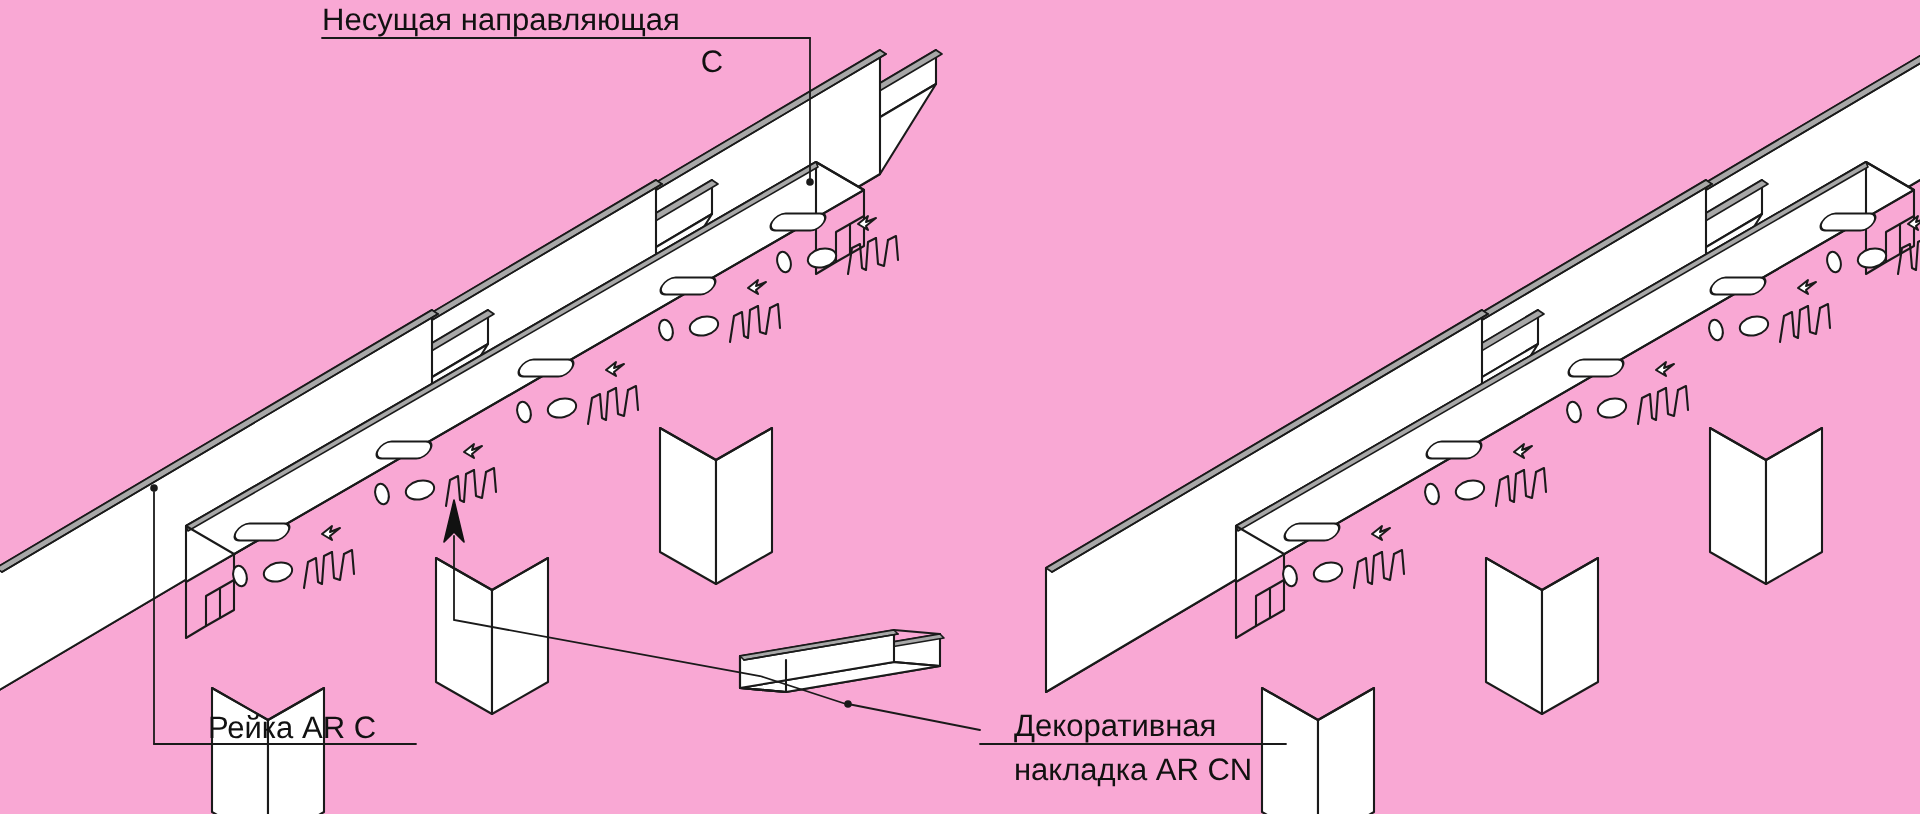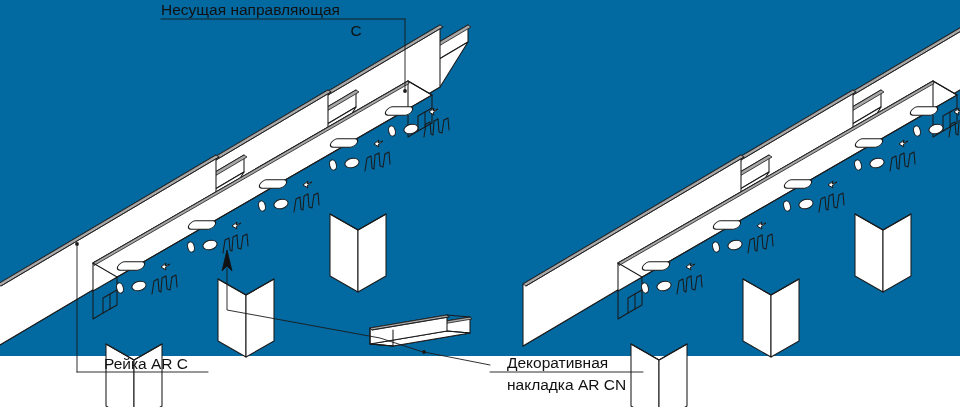--- a/index.html
+++ b/index.html
@@ -1,18 +1,18 @@
 <!DOCTYPE html>
 <html><head>
 <meta charset="utf-8">
 <style>
   html,body{margin:0;padding:0;background:#ffffff;}
   body{width:960px;height:407px;overflow:hidden;
        font-family:"Liberation Sans",sans-serif;}
-  #stage{position:relative;width:960px;height:356px;background:#0369a1;}
+  #stage{position:relative;width:960px;height:407px;background:#f9a8d4;}
   svg{display:block;}
   .ln{fill:none;stroke:#1a1a1a;stroke-width:1.05;stroke-linejoin:round;stroke-linecap:round;}
   .ln-thin{fill:none;stroke:#1a1a1a;stroke-width:0.85;stroke-linejoin:round;stroke-linecap:round;}
   .face{fill:#ffffff;stroke:#1a1a1a;stroke-width:1.05;stroke-linejoin:round;}
   .edge{fill:#a8a8a8;stroke:#1a1a1a;stroke-width:0.8;stroke-linejoin:round;}
   .hole{fill:#ffffff;stroke:#1a1a1a;stroke-width:1.0;stroke-linejoin:round;}
   .leader{fill:none;stroke:#1a1a1a;stroke-width:0.9;stroke-linecap:round;}
   .dot{fill:#1a1a1a;}
   .arrow{fill:#111111;stroke:#111111;stroke-width:0.8;stroke-linejoin:round;}
   .lbl{font-family:"Liberation Sans",sans-serif;font-size:15.5px;fill:#111111;

